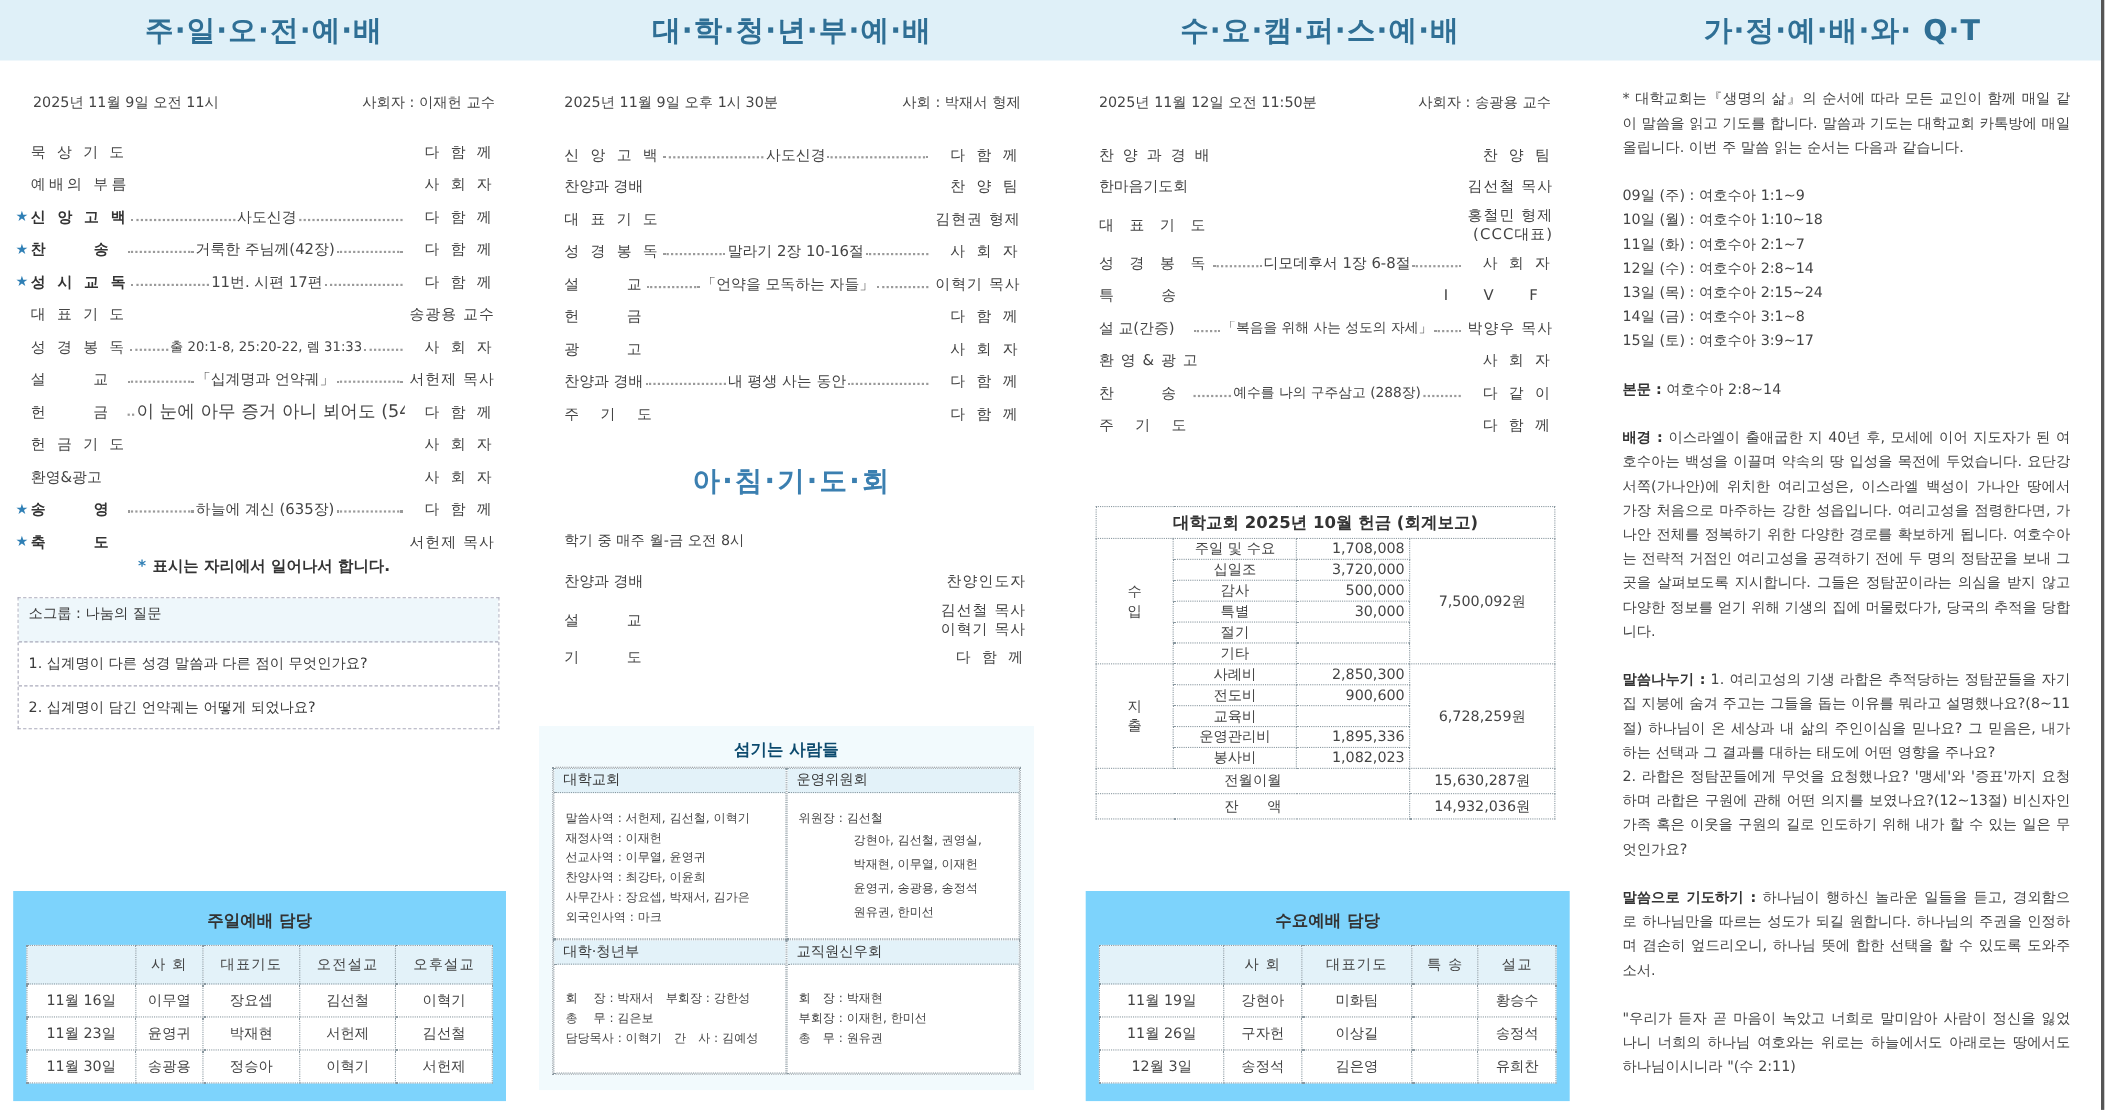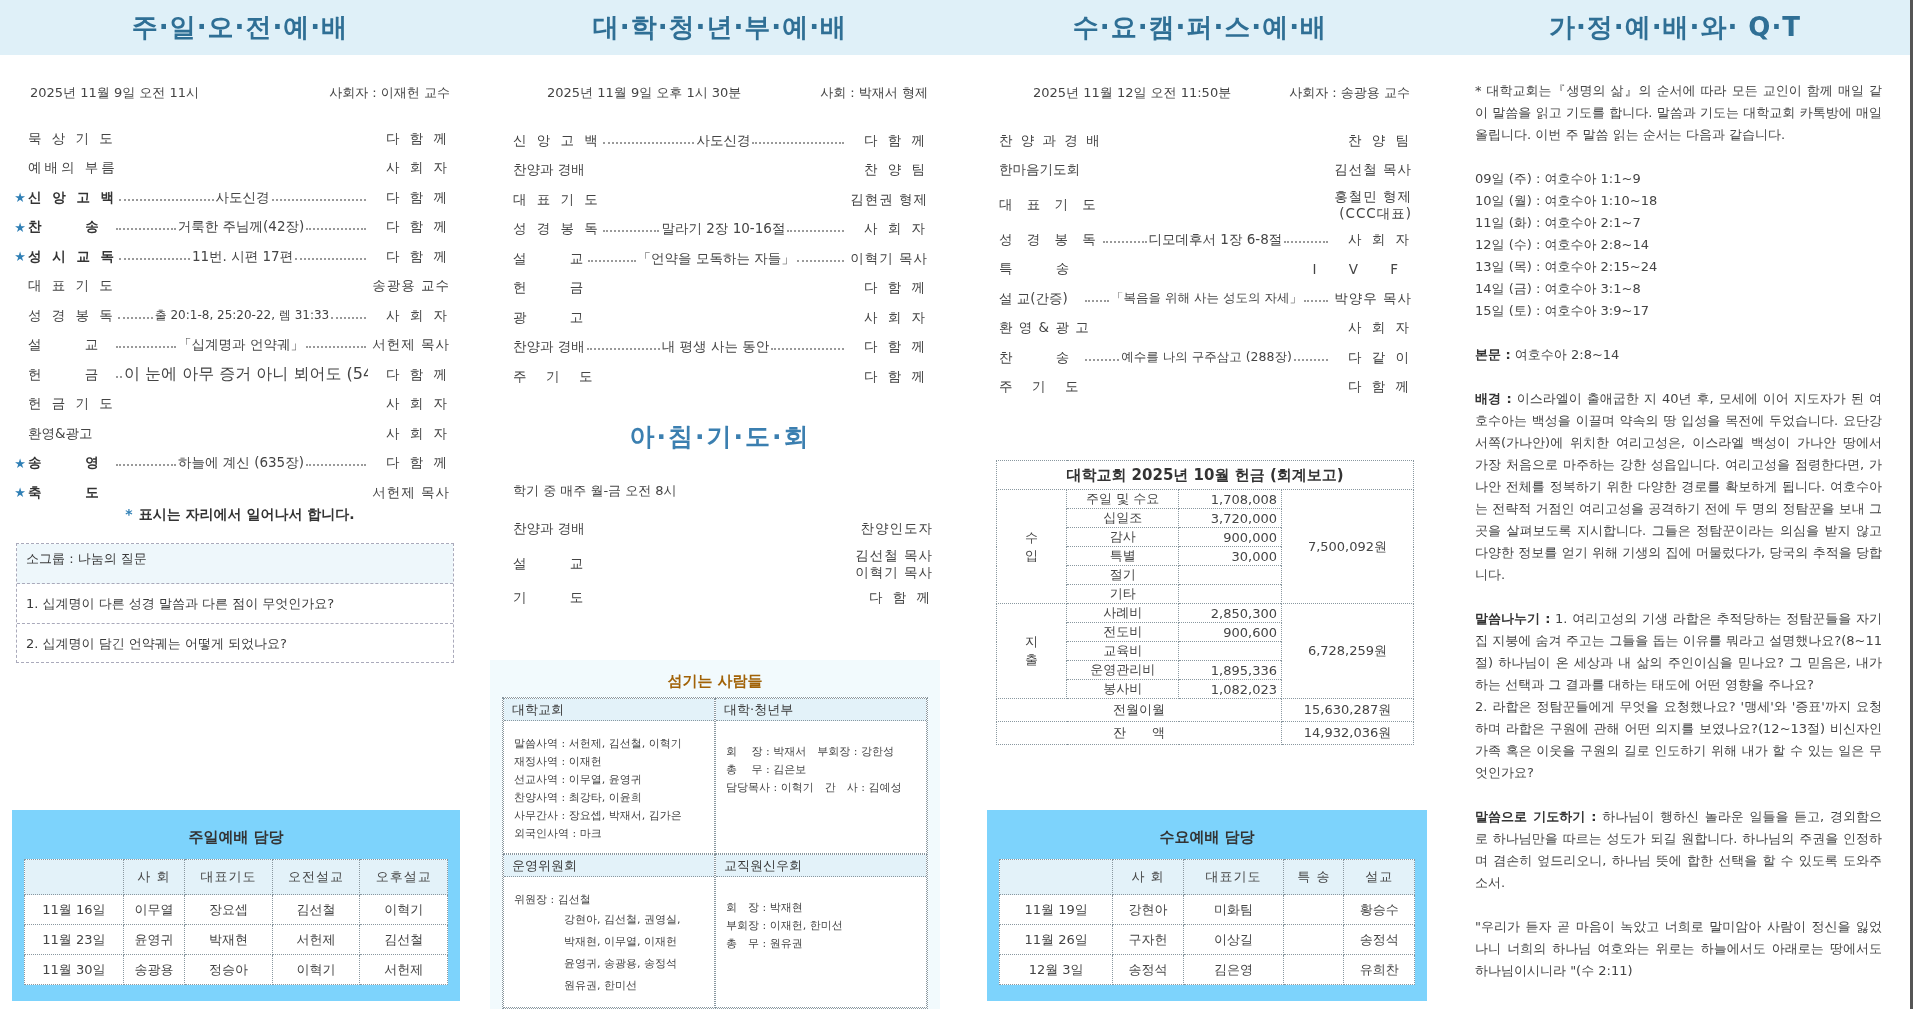--- a/index.html
+++ b/index.html
@@ -11,21 +11,21 @@
   .col2 { left: 480px; }
   .col3 { left: 960px; }
   .col4 { left: 1440px; width: 473px; border-right: 3px solid #555; }
 
   .banner { position: absolute; left: 0; top: 0; height: 55px; width: 100%;
     background: #dff0f8; display: flex; align-items: center; justify-content: center; }
   .banner-title { font-size: 26px; font-weight: bold; color: #2f6f95; letter-spacing: 1px; }
 
   .meta { position: absolute; top: 84px; left: 30px; right: 30px; display: flex; justify-content: space-between;
     font-size: 13px; color: #444; }
-  .col2 .meta, .col3 .meta { left: 33px; right: 32px; margin-left: 34px; }
+  .col2 .meta, .col3 .meta { left: 33px; right: 32px; }
 
   .order { position: absolute; left: 12px; right: 30px; }
   .row { display: flex; align-items: center; height: 29.5px; font-size: 13.5px; color: #444; }
   .row .star { width: 16px; color: #2f7fb5; font-size: 13px; flex: 0 0 16px; text-align: center; }
   .row .label { flex: 0 0 86px; letter-spacing: 3px; white-space: nowrap; }
   .row .label.bold { font-weight: bold; color: #333; }
   .row .mid { flex: 1; display: flex; align-items: center; overflow: hidden; white-space: nowrap; }
   .row .dots { flex: 1; border-bottom: 2px dotted #9a9a9a; height: 0; margin: 0 2px; position: relative; top: 2px; min-width: 6px; }
   .row .content { flex: 0 0 auto; }
   .row .who { flex: 0 0 82px; text-align: right; letter-spacing: 3px; white-space: nowrap; }
@@ -45,21 +45,21 @@
   .duty-title { text-align: center; font-size: 15px; font-weight: bold; color: #333; margin-bottom: 12px; }
   table.dt { width: 100%; border-collapse: collapse; font-size: 13px; background: #fff; }
   table.dt th, table.dt td { border: 1px dotted #8a98a0; height: 30px; text-align: center; font-weight: normal; color: #444; }
   table.dt th { background: #e3f2f9; height: 35px; letter-spacing: 1px; }
 
   .mp-title { position: absolute; top: 420px; left: 0; width: 480px; text-align: center;
     font-size: 25px; font-weight: bold; color: #3b7fb0; letter-spacing: 2px; }
   .mp-sub { position: absolute; top: 482px; left: 33px; font-size: 13px; color: #444; }
 
   .servers { position: absolute; top: 660px; left: 10px; width: 450px; background: #f2fafd; padding: 12px 12px 14px; }
-  .servers-title { text-align: center; font-size: 15px; font-weight: bold; color: #a16207; margin-bottom: 6px; }
+  .servers-title { text-align: center; font-size: 15px; font-weight: bold; color: #0c4a6e; margin-bottom: 6px; }
   .sgrid { display: grid; grid-template-columns: 1fr 1fr; border: 1px dotted #8a98a0; background: #fff; }
   .scell { border: 1px dotted #8a98a0; }
   .scell .shead { background: #e3f2f9; height: 22px; line-height: 22px; padding-left: 8px; font-size: 13px; border-bottom: 1px dotted #8a98a0; }
   .scell .sbody { padding: 14px 10px 10px; font-size: 11px; line-height: 18px; color: #444; min-height: 128px; }
   .scell.lower .sbody { min-height: 98px; padding-top: 22px; }
   .indent { padding-left: 50px; line-height: 22px; }
 
   .finance { position: absolute; top: 460px; left: 996px; width: 418px; }
   table.ft { width: 100%; border-collapse: collapse; font-size: 13px; color: #444; }
   table.ft td { border: 1px dotted #8a98a0; height: 19px; text-align: center; padding: 0 4px; }
@@ -361,36 +361,36 @@
         <div class="shead">대학교회</div>
         <div class="sbody">
           <div>말씀사역 : 서헌제, 김선철, 이혁기</div>
           <div>재정사역 : 이재헌</div>
           <div>선교사역 : 이무열, 윤영귀</div>
           <div>찬양사역 : 최강타, 이윤희</div>
           <div>사무간사 : 장요셉, 박재서, 김가은</div>
           <div>외국인사역 : 마크</div>
         </div>
       </div>
-      <div class="scell lower">
-        <div class="shead">대학·청년부</div>
-        <div class="sbody">
-          <div>회　 장 : 박재서　부회장 : 강한성</div>
-          <div>총　 무 : 김은보</div>
-          <div>담당목사 : 이혁기　간　사 : 김예성</div>
-        </div>
-      </div>
       <div class="scell">
         <div class="shead">운영위원회</div>
         <div class="sbody">
           <div>위원장 : 김선철</div>
           <div class="indent">강현아, 김선철, 권영실,</div>
           <div class="indent">박재현, 이무열, 이재헌</div>
           <div class="indent">윤영귀, 송광용, 송정석</div>
           <div class="indent">원유권, 한미선</div>
+        </div>
+      </div>
+      <div class="scell lower">
+        <div class="shead">대학·청년부</div>
+        <div class="sbody">
+          <div>회　 장 : 박재서　부회장 : 강한성</div>
+          <div>총　 무 : 김은보</div>
+          <div>담당목사 : 이혁기　간　사 : 김예성</div>
         </div>
       </div>
       <div class="scell lower">
         <div class="shead">교직원신우회</div>
         <div class="sbody">
           <div>회　장 : 박재현</div>
           <div>부회장 : 이재헌, 한미선</div>
           <div>총　무 : 원유권</div>
         </div>
       </div>
@@ -526,21 +526,21 @@
       <td>주일 및 수요</td>
           <td class="num">1,708,008</td>
       <td class="tot" rowspan="6">7,500,092원</td>
     </tr>
     <tr>
           <td>십일조</td>
           <td class="num">3,720,000</td>
         </tr>
     <tr>
           <td>감사</td>
-          <td class="num">900,000</td>
+          <td class="num">500,000</td>
         </tr>
     <tr>
           <td>특별</td>
           <td class="num">30,000</td>
         </tr>
     <tr>
           <td>절기</td>
           <td class="num"></td>
         </tr>
     <tr>

